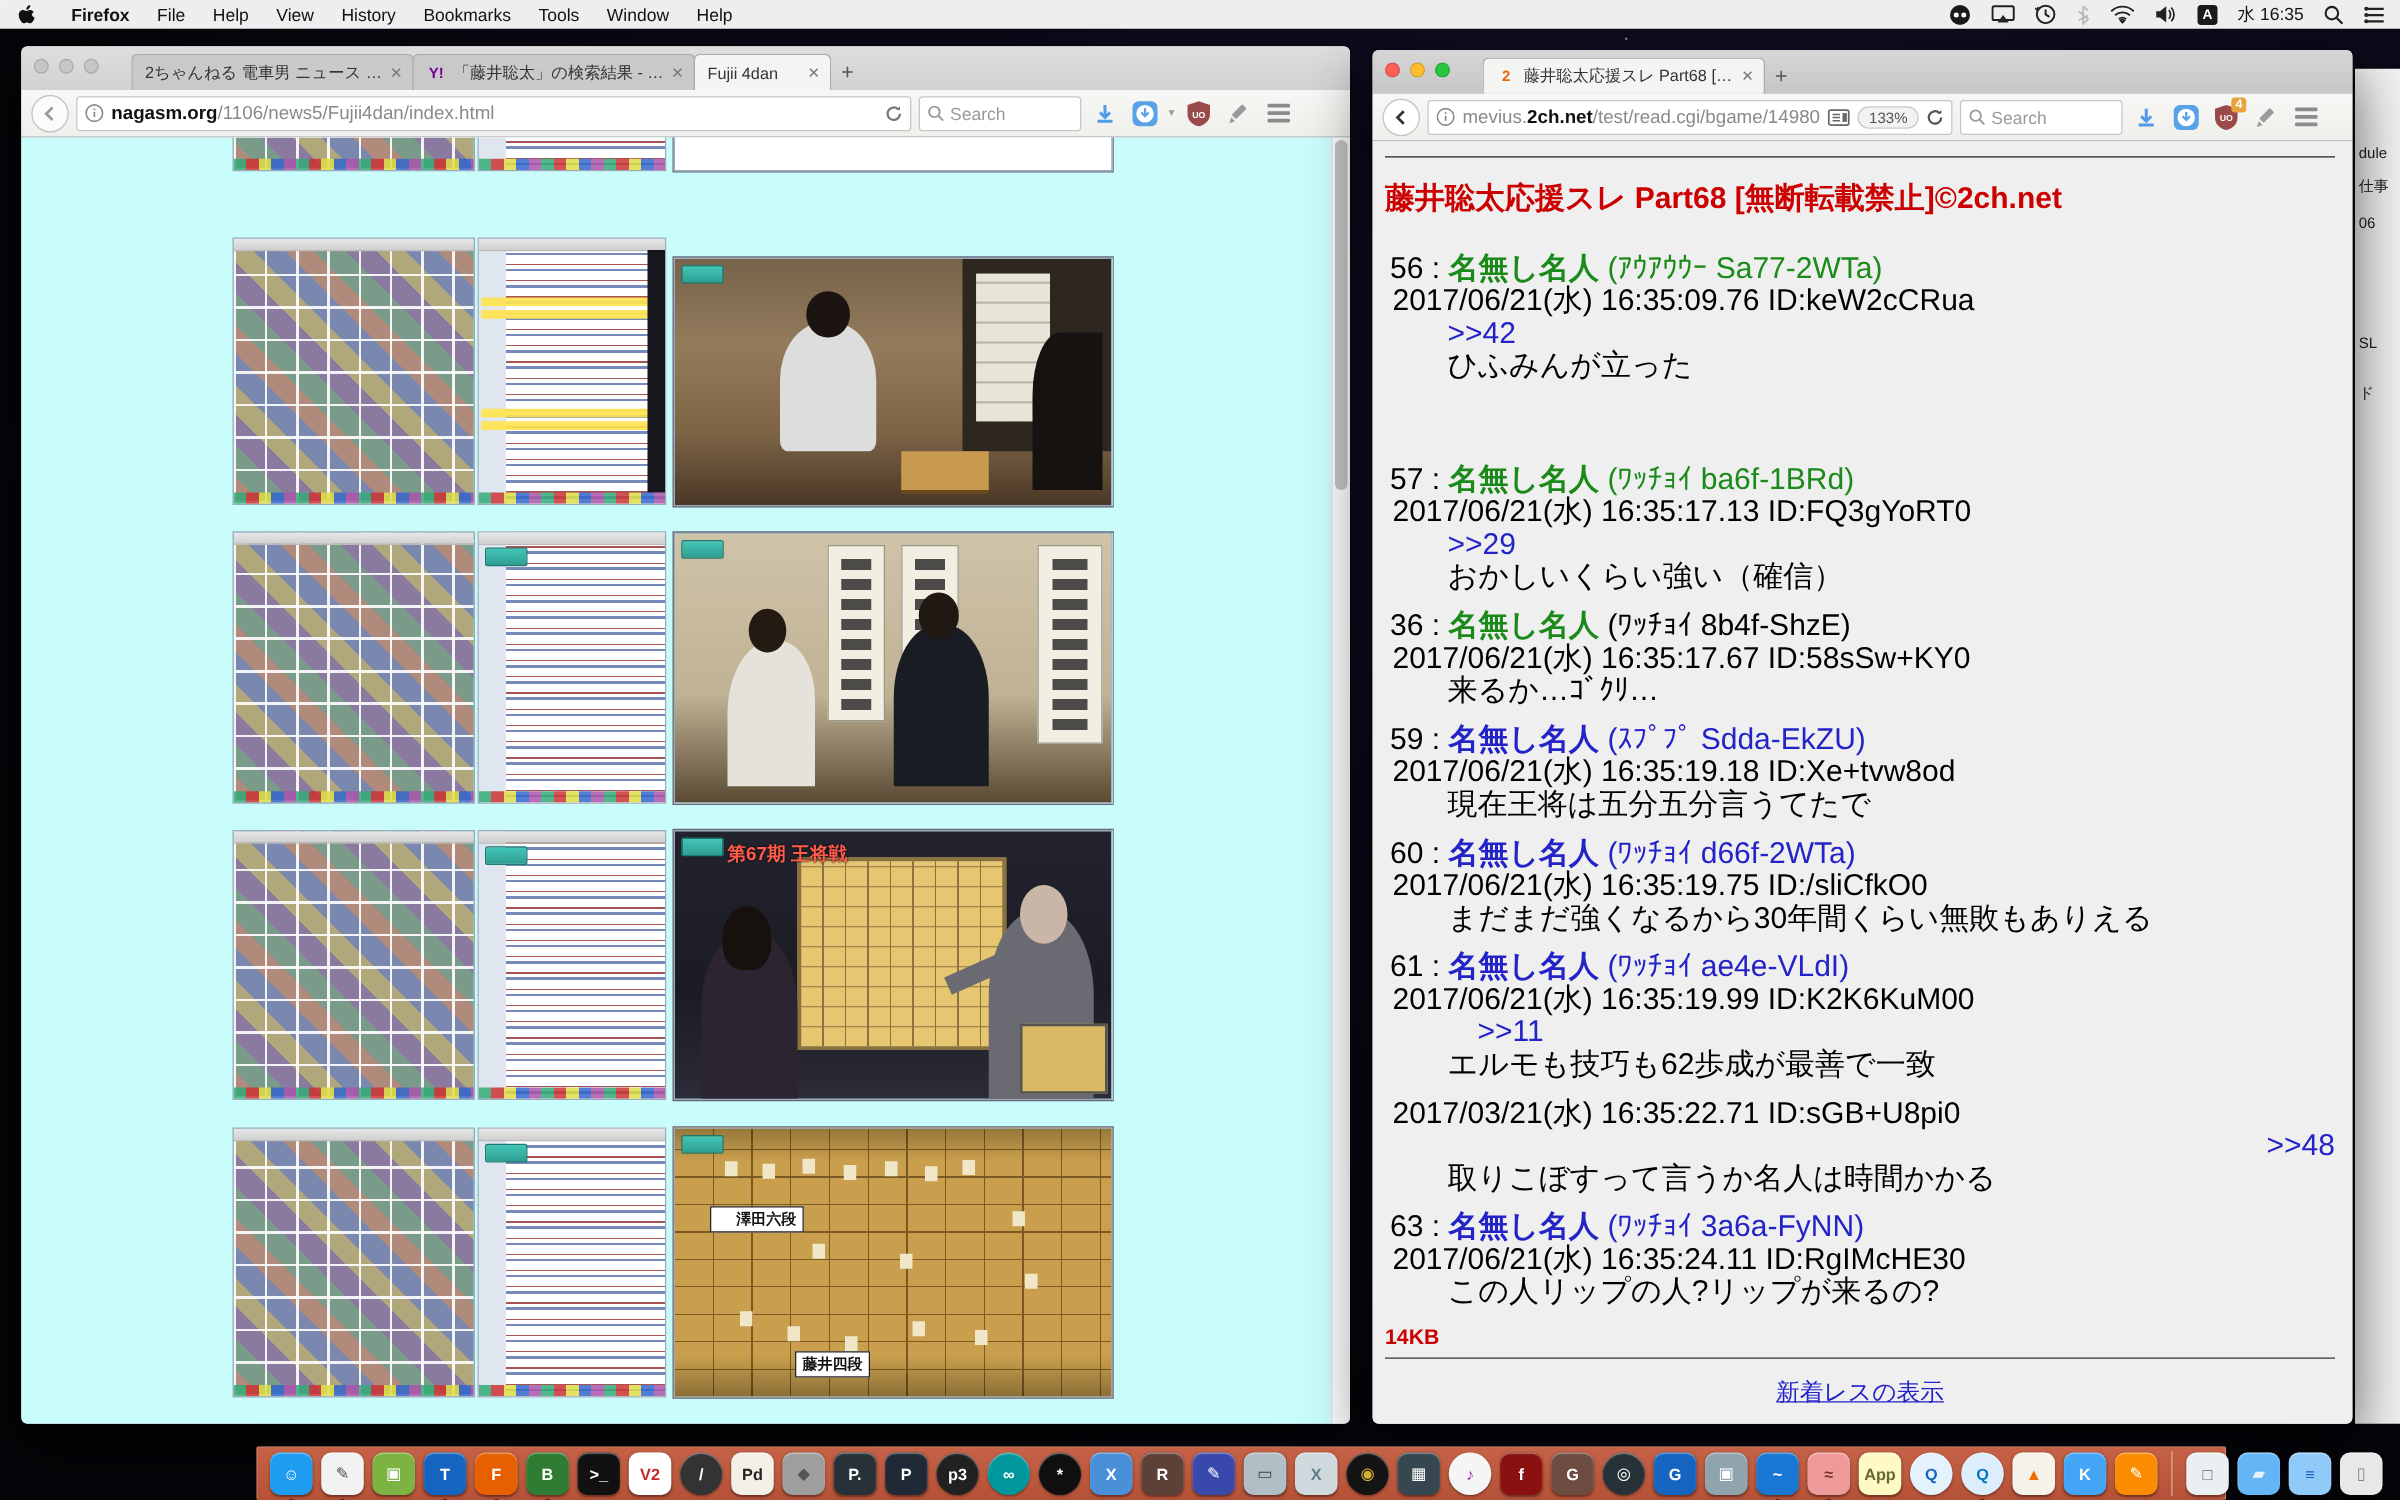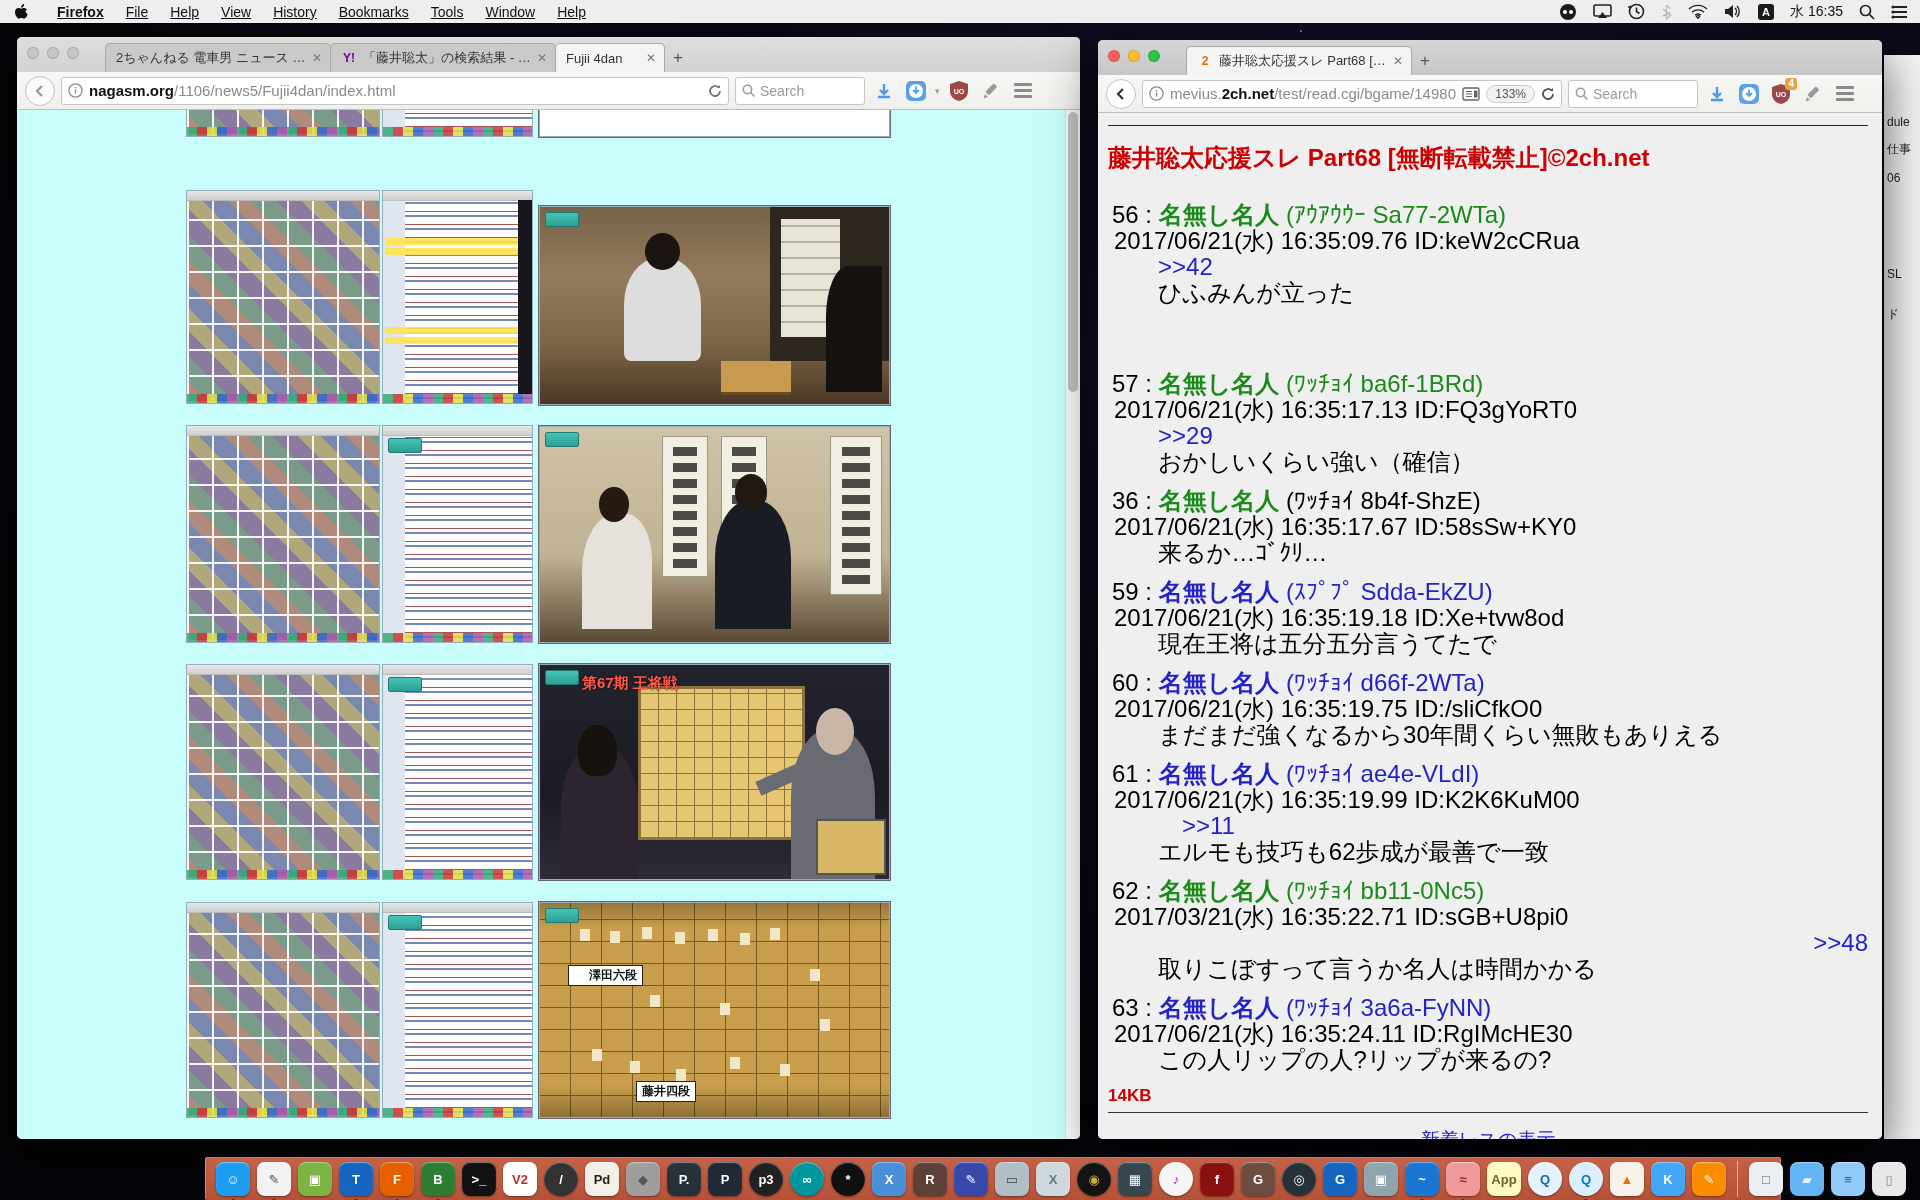--- a/index.html
+++ b/index.html
@@ -15,21 +15,21 @@
     box-shadow: 120px 300px #cfd6ff, 300px 150px #aab, 520px 980px #cfd6ff, 760px 40px #99a,
       1550px 60px #fff, 1600px 200px #aab, 1700px 500px #cfd6ff, 1840px 320px #889,
       1890px 700px #cfd6ff, 1500px 1000px #778, 60px 700px #889, 220px 1100px #667,
       1750px 900px #99a, 1450px 420px #778, 900px 20px #99a, 1300px 30px #889; }
 
   
   .menubar { position:absolute; left:0; top:0; width:1920px; height:23px;
     background:rgba(246,246,246,.97); display:flex; align-items:center; font-size:14px;
     color:#111; box-shadow:0 0 1px rgba(0,0,0,.4); z-index:50; }
   .menubar .apple { margin:0 18px 0 14px; display:flex; }
-  .menubar .mitem { padding:0 11px;text-decoration:underline; }
+  .menubar .mitem { padding:0 11px; }
   .menubar .mitem.bold { font-weight:bold; }
   .menubar .spacer { flex:1; }
   .menubar .status { display:flex; align-items:center; gap:16px; margin-right:12px; }
   .menubar .status svg { display:block; }
   .menubar .clock { font-size:14px; }
   .inputA { width:16px; height:16px; background:#1a1a1a; color:#fff; border-radius:3px;
     font-size:11px; font-weight:bold; display:flex; align-items:center; justify-content:center; }
 
   
   .window { position:absolute; border-radius:5px; overflow:hidden;
@@ -551,21 +551,20 @@
         </div>
         <div class="post">
           <div class="head"><span class="num">61 :  </span><span class="pname" style="color: rgb(35, 35, 200);">名無し名人</span><span class="psuffix" style="color: rgb(35, 35, 200);"> (ﾜｯﾁｮｲ ae4e-VLdI)</span></div>
           <div class="pdate">2017/06/21(水) 16:35:19.99 ID:K2K6KuM00</div>
           <div class="pbody">
             <div class="ref" style="min-height: 26px; margin-left: 24px;">&gt;&gt;11</div>
             <div style="min-height: 26px;">エルモも技巧も62歩成が最善で一致</div>
           </div>
         </div>
         <div class="post">
-          <div class="head"><span class="num">62 :  </span><span class="pname" style="color: rgb(26, 138, 26);">名無し名人</span><span class="psuffix" style="color: rgb(26, 138, 26);"> (ﾜｯﾁｮｲ bb11-0Nc5)</span></div>
           <div class="pdate">2017/03/21(水) 16:35:22.71 ID:sGB+U8pi0</div>
           <div class="pbody">
             <div class="ref" style="min-height: 26px; text-align: right;">&gt;&gt;48</div>
             <div style="min-height: 26px;">取りこぼすって言うか名人は時間かかる</div>
           </div>
         </div>
         <div class="post">
           <div class="head"><span class="num">63 :  </span><span class="pname" style="color: rgb(35, 35, 200);">名無し名人</span><span class="psuffix" style="color: rgb(35, 35, 200);"> (ﾜｯﾁｮｲ 3a6a-FyNN)</span></div>
           <div class="pdate">2017/06/21(水) 16:35:24.11 ID:RgIMcHE30</div>
           <div class="pbody">

